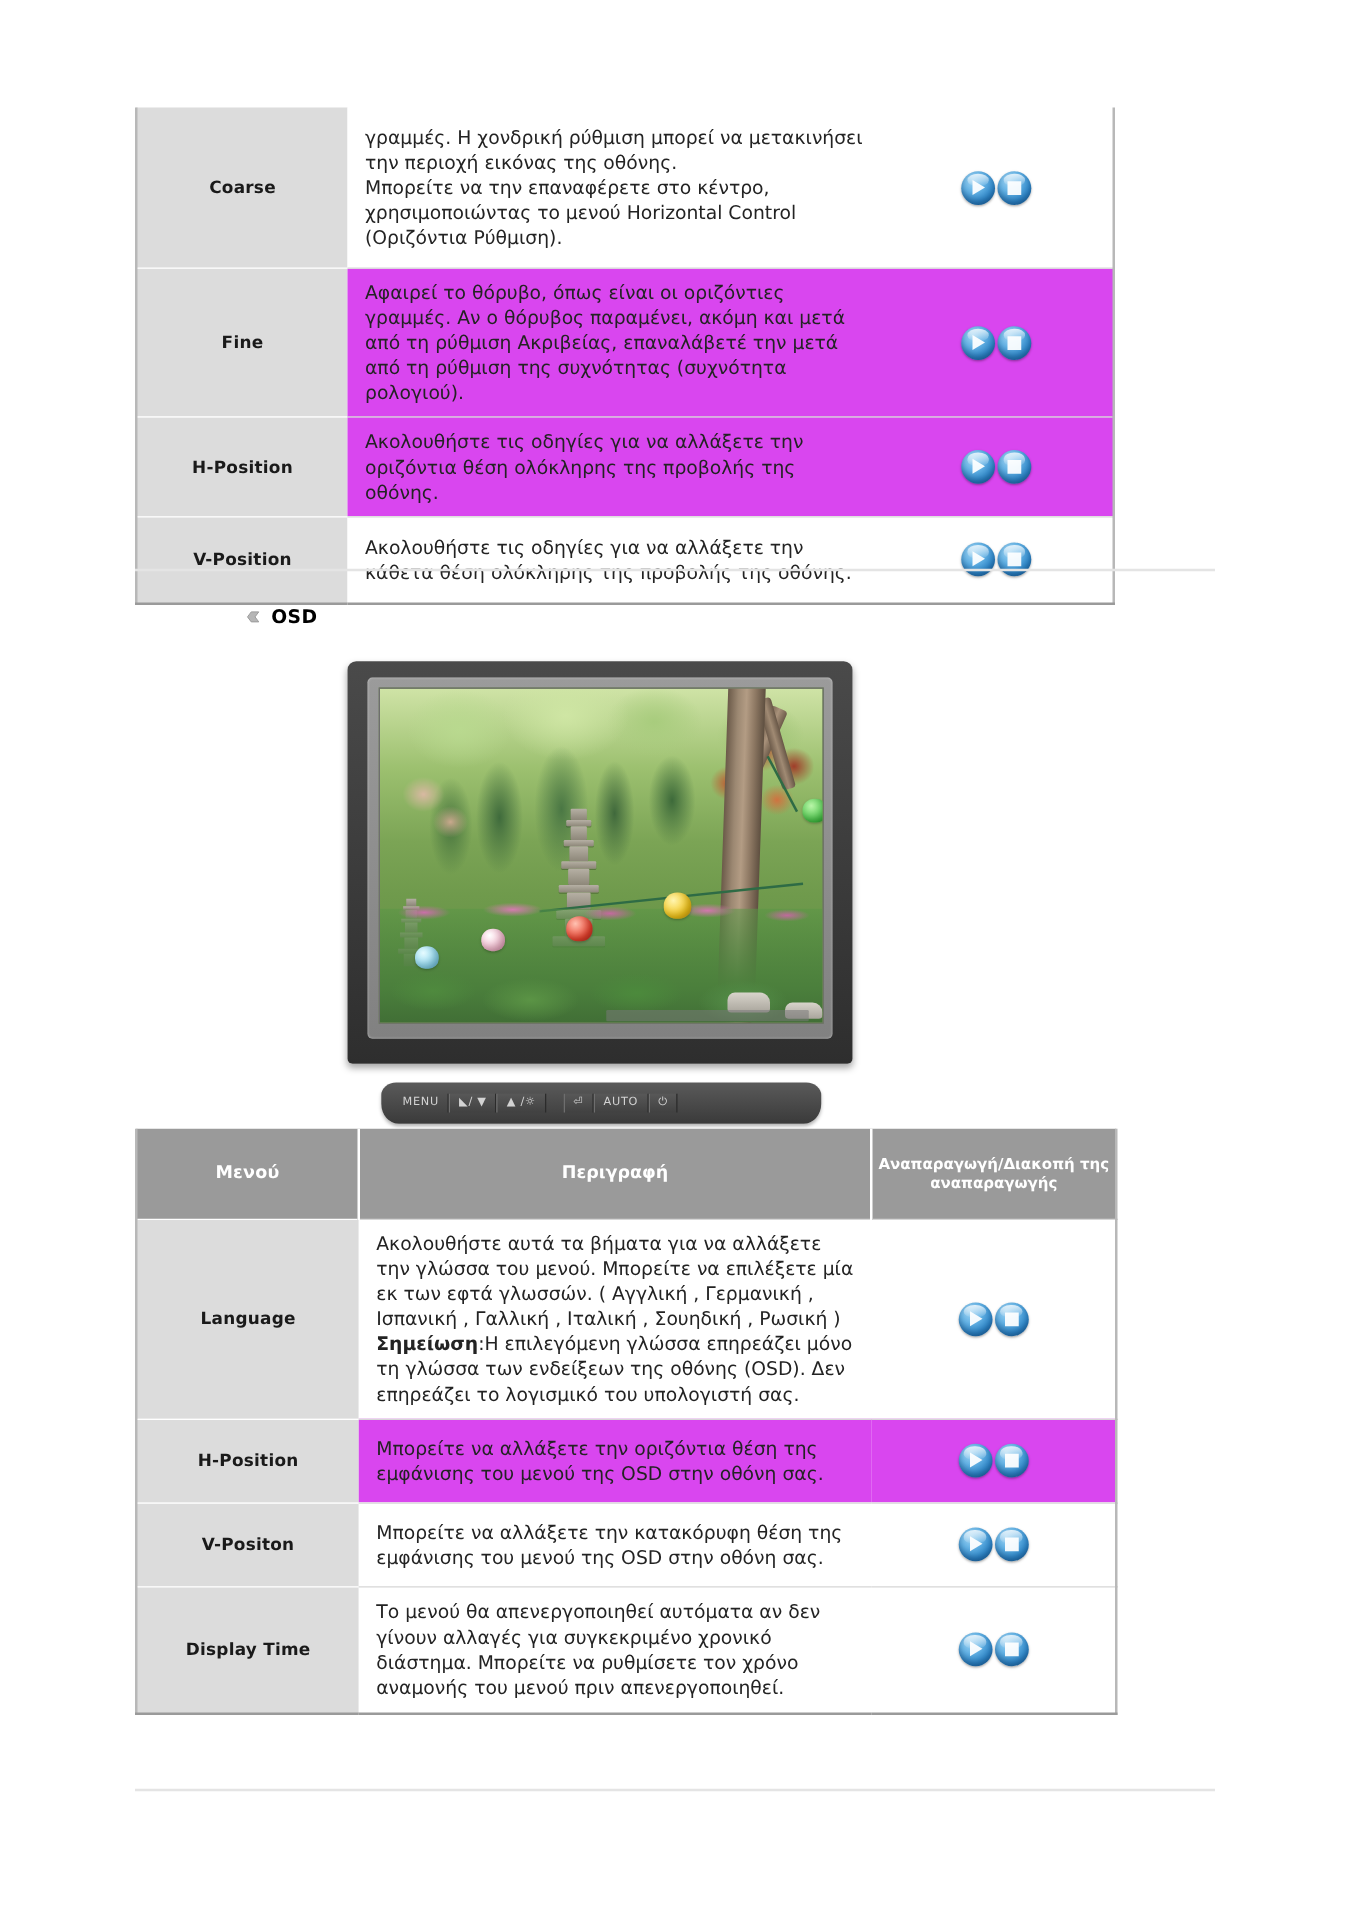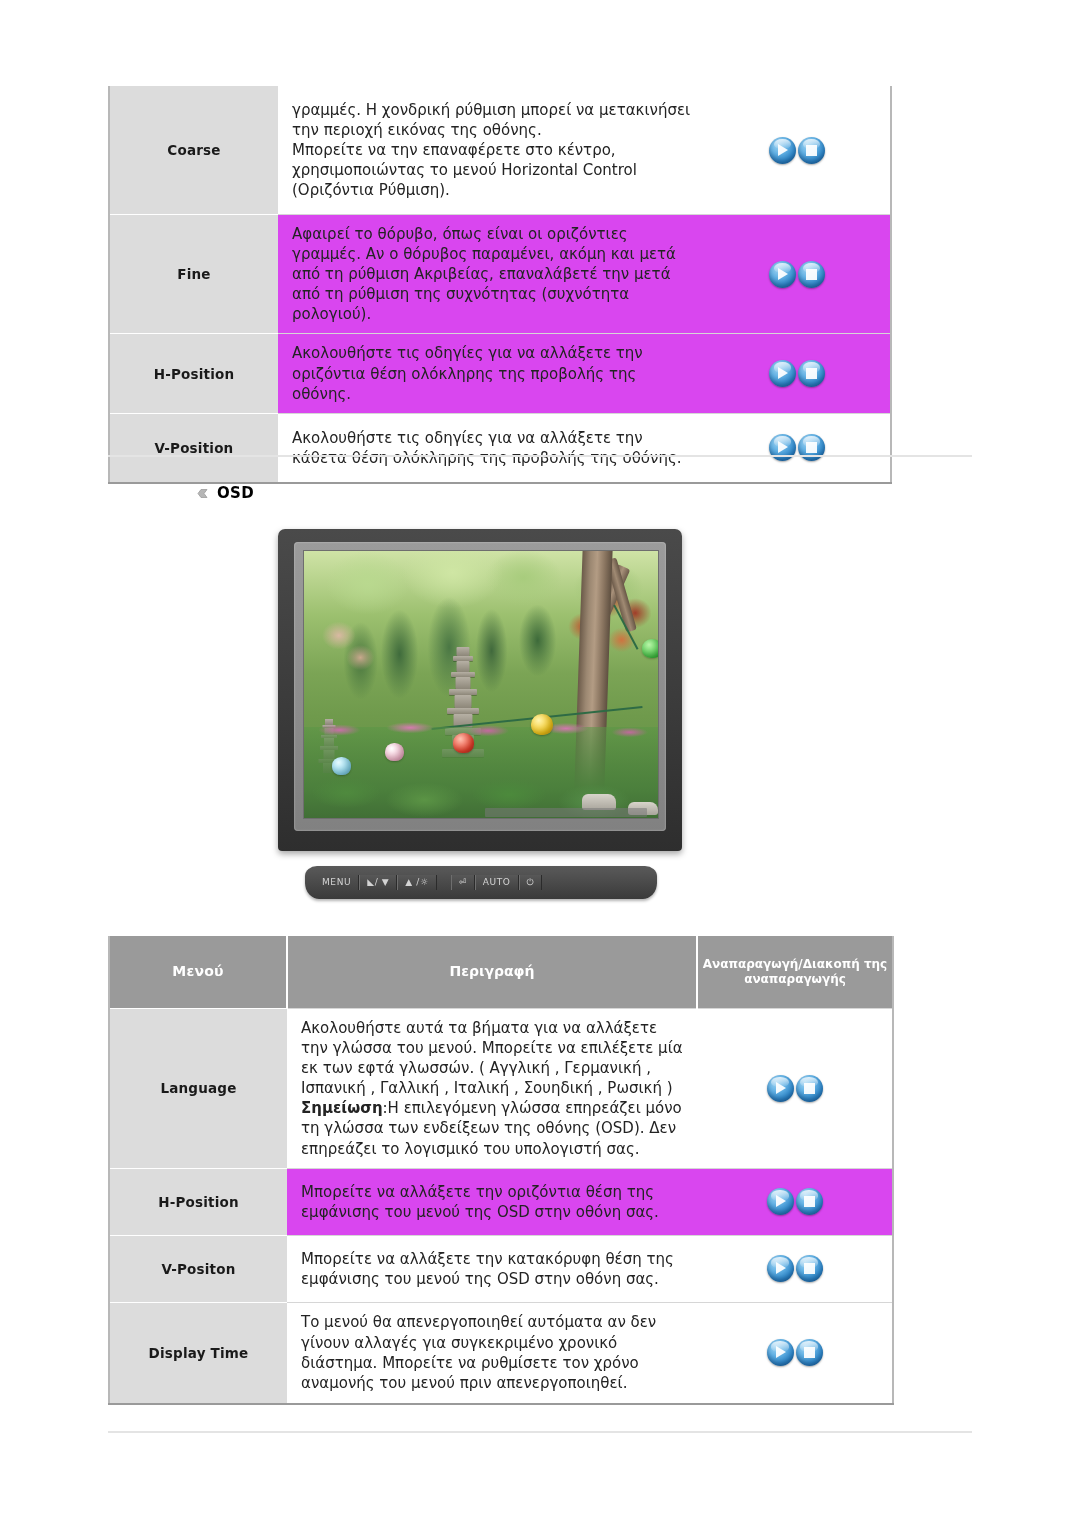--- a/index.html
+++ b/index.html
@@ -524,21 +524,21 @@
         <span class="ctrl-btn">◣<span>/ ▼</span></span>
         <span class="ctrl-btn"><span>▲ /</span>☼</span>
         <span class="ctrl-gap"></span>
         <span class="ctrl-btn">⏎</span>
         <span class="ctrl-btn">AUTO</span>
         <span class="ctrl-btn">⏻</span>
       </div>
     </div>
   </div>
 
-  <table class="spec-table" style="left:108px; top:936px; width:752px;padding-left:20px;">
+  <table class="spec-table" style="left:108px; top:903px; width:752px;padding-left:20px;">
     <tbody>
       <tr class="hdr">
         <td class="col-menu hdr-1" style="height:56px; color:#ffffff; background:#9a9a9a;">Μενού</td>
         <td class="col-desc hdr-2" style="text-align:center;">Περιγραφή</td>
         <td class="col-icons hdr-3">Αναπαραγωγή/Διακοπή της αναπαραγωγής</td>
       </tr>
 
       <tr class="plain">
         <td class="col-menu">Language</td>
         <td class="col-desc" style="height:126px;">

